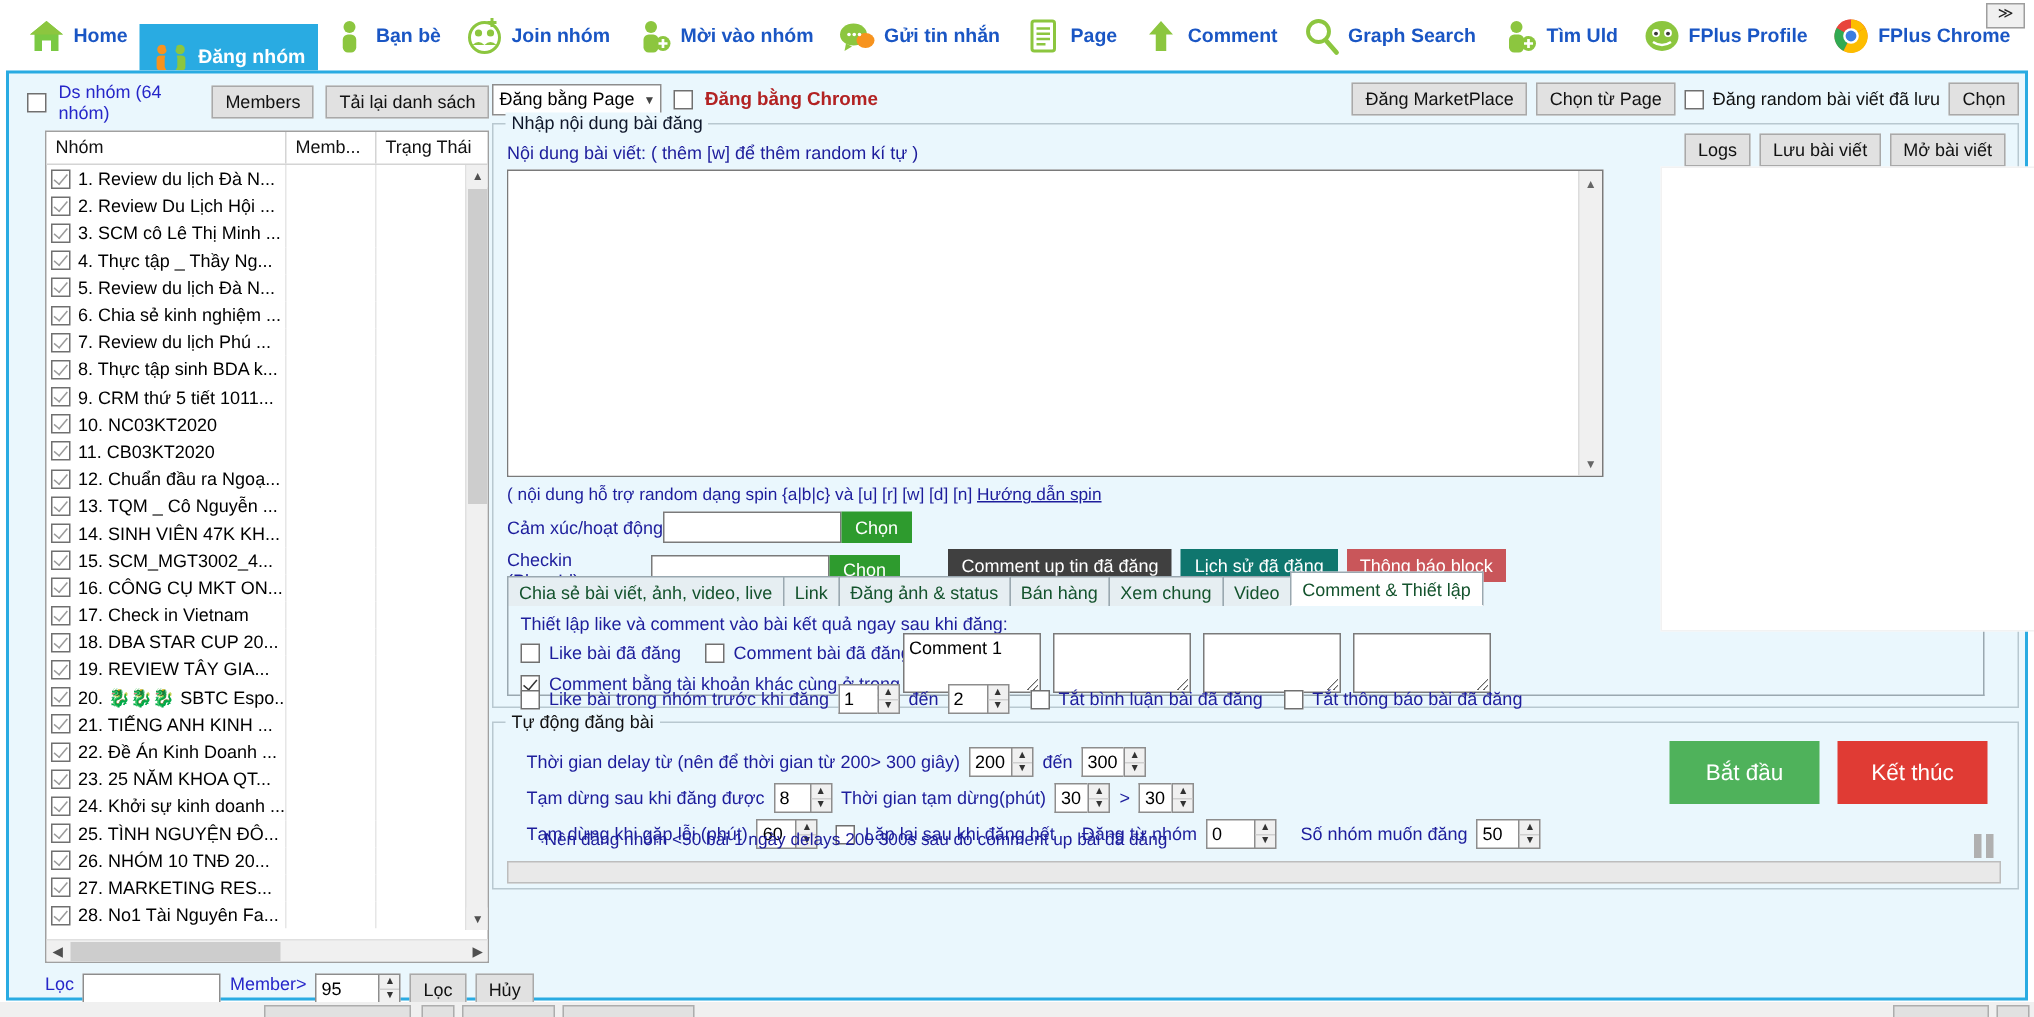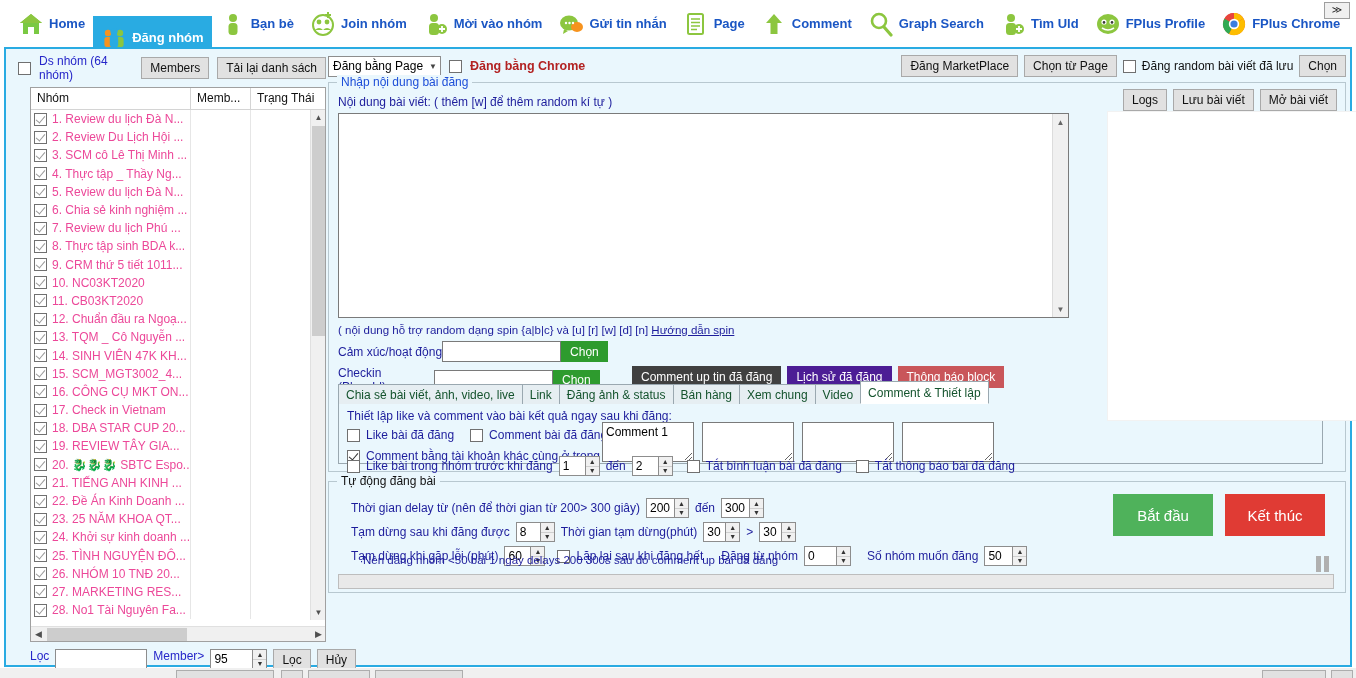--- a/index.html
+++ b/index.html
@@ -80,21 +80,21 @@
     font-size: 12px; color: #111; padding: 3px 6px;
     border-right: 1px solid #d4d4d4; white-space: nowrap; overflow: hidden;
   }
   .gh.c1 { width: 160px; }
   .gh.c2 { width: 60px; }
   .gh.c3 { width: 66px; border-right: none; }
   .grid-rows { height: 509px; overflow: hidden; }
   .grow { display: flex; height: 18.2px; align-items: center; }
   .gc1 { width: 160px; display:flex; align-items:center; gap:5px;
          border-right: 1px solid #e6e6e6; height:100%; padding-left:3px;
-         font-size: 12px; color: #ec4899; white-space: nowrap; overflow: hidden; }
+         font-size: 12px; color: #000000; white-space: nowrap; overflow: hidden; }
   .gc2 { width: 60px; border-right: 1px solid #e6e6e6; height:100%; }
   .gc3 { width: 66px; height:100%; }
 
   .vscroll {
     position: absolute; right: 0px; top: 22px; width: 15px; height: 510px;
     background: #f0f0f0; border-left: 1px solid #e0e0e0;
   }
   .vs-up, .vs-dn {
     width: 15px; height: 15px; background: #f0f0f0;
     display:flex; align-items:center; justify-content:center; font-size: 8px; color:#505050;
@@ -135,21 +135,21 @@
   }
   .sel .carat { font-size: 8px; color:#444; margin-left:6px; }
   .red-bold { color:#b22222; font-weight: bold; font-size: 12.5px; }
 
   .group-box {
     position: absolute; left: 0; top: 27px; width: 1018px; height: 390px;
     border: 1px solid #b8c8d0;
   }
   .group-title {
     position:absolute; left: 8px; top: -8px; background:#eaf7fd;
-    padding: 0 4px; font-size: 12px; color: #1d4ed8;
+    padding: 0 4px; font-size: 12px; color: #0f172a;
   }
 
   .navy-lbl { color: #1d1d9c; font-size: 12px; }
   .ta-wrap { position:absolute; left: 9px; top: 30px; width: 731px; height: 205px;
              border:1px solid #7a7a7a; background:#fff; display:flex; }
   .ta-wrap textarea {
     flex:1; border:none; outline:none; resize:none; font-size:12px;
     font-family: "Liberation Sans", sans-serif; padding: 3px; color:#000;
   }
   .ta-sb { width: 16px; background: #f0f0f0; border-left: 1px solid #dcdcdc;
@@ -166,21 +166,21 @@
     background: #2e9b2e; color:#fff; border: none; height: 21px; padding: 0 9px;
     font-size: 12px; font-family:"Liberation Sans", sans-serif; cursor: default;
   }
 
   .pill {
     border:none; height: 22px; padding: 0 9px; color:#fff; font-size: 12px;
     font-family:"Liberation Sans", sans-serif; cursor:default; display:inline-flex;
     align-items:center;
   }
   .pill.cyan { background:#404040; }
-  .pill.dgreen { background:#4c1d95; }
+  .pill.dgreen { background:#0f766e; }
   .pill.red { background:#c9565a; }
 
   
   .tabs { position:absolute; left: 9px; top: 300px; width: 985px; height: 22px;
           display:flex; align-items:flex-end; border-bottom: 1px solid #9aa8b0; }
   .tab {
     border: 1px solid #9aa8b0; border-bottom: none; background: #e6eef2;
     font-size: 12px; padding: 2px 7px; margin-right: -1px; color:#14532d;
     height: 20px; display:flex; align-items:center; white-space:nowrap; cursor:default;
   }

